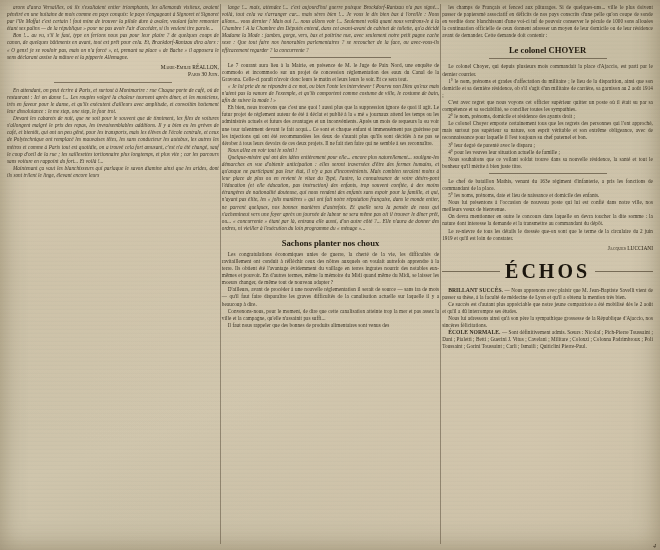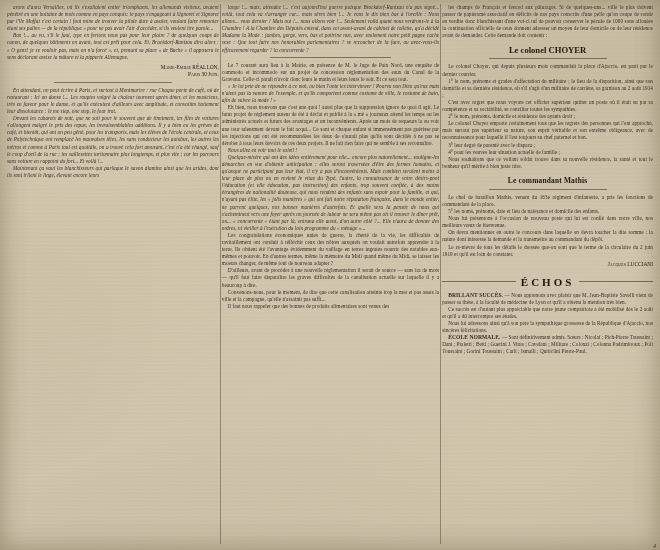--- a/index.html
+++ b/index.html
@@ -105,21 +105,21 @@
     justify-content: center;
     gap: 5px;
     margin: 8px 0 4px 0;
   }
   .echos .bar {
     flex: 1;
     height: 1px;
     background: rgba(60,48,32,0.6);
   }
   .echos .word {
-    font-size: 11px;
+    font-size: 20px;
     font-weight: 700;
     letter-spacing: 3px;
     color: #1d1810;
   }
   .lead {
     font-size: 5.6px;
     font-weight: 700;
     font-style: normal;
   }
   .pagenum {
@@ -158,39 +158,39 @@
 
     <div class="col c2">
       <p class="body">lange !... mais, attendez !... c'est aujourd'hui guerre puisque Brockdorf-Rantzau n'a pas signé... voilà, tout cela va s'arranger car... mais sères bien !... Je vous le dis bien bas à l'oreille : Nous allons... vous dernier ! Mais oui !... nous allons voir !... Seulement voilà quant nous verdrons-le à la Chambre ! A la Chambre des Députés entend, dans cet avant-avant de cabinet de toilette, qu'a décidé Madame la Mode : jambes, gorge, vers, bas et poitrine nue, avec seulement notre petit pagne cache sexe : Que tout faire nos honorables parlementaires ? se recoucher de la face, ou avec-vous-ils efficacement regarder ? la concurrente ?</p>
       <div class="rule"></div>
       <p class="body up">Le 7 courant aura lieu à la Mairie, en présence de M. le Juge de Paix Nord, une enquête de commodo et incommodo sur un projet de concession réglementation des eaux du Canal de la Gravona. Celle-ci paraît n'avoir donc leurs le matin et leurs leurs le soir. Et ce sera tout.</p>
       <p class="body">« Je lui prie de ne répondre à ce mot, ou bien l'onte les interviewer ! Pourvu non Dieu qu'eux mais n'aient pas la vanure de l'exemple, et qu'ils comportent comme costume de ville, le costume de bain, afin de suivre la mode ! »</p>
       <p class="body up">Eh bien, nous trouvons que c'est une quoi ! aussi plus que la suppression ignore de quoi il agit. Le futur projet de règlement auteur de été à déclat et publié à la « mé » journaux attend les temps ou les administrés actuels et futurs des avantages et un inconvénients. Après un mois de requeurs la ou voir une tour talentment devant le fait acqui... Ce sont et chaque enfant si immensément pas guérisse par les injections qui ont été recommandées les deux de s'aurait plus qu'ils sont décidés à ne pas se dérober à tous leurs devoirs de ces deux projets. Il ne fait rien faire qui ne semble à ses reconnaître.</p>
       <p class="body">Nous allez en voir tout le soleil !</p>
       <p class="body">Quelque-misère qui ont des idées entièrement pour elle... encore plus naturellement... souligne-les démarches en vue d'obtenir anticipation : elles seront traversées d'être des fermes humains, et qu'anque ne participant pas leur état, il n'y a pas d'inconvénients. Mais combien seraient moins à leur place de plus ou en revient le vitae du Typé, l'autre, la connaissance de votre désirs-pont l'éducation (et elle éducation, pas instruction) des enfants, trop souvent confiée, à des moins étrangères de nationalité douteuse, qui nous rendent des enfants sans espoir pour la famille, et qui, n'ayant pas élite, les « jolis manières » qui ont fait notre réputation française, dans le monde entier, ne parrent quelques, nos bonnes manières d'autrefois. Et quelle sera la pensée de nous qui s'achemineut vers une foyer après un journée de labeur ne sera même pas oit il trouver le dîner prêt, ou... « concurrente » étant par là, entrana elle aussi, d'un autre côté ?... Elle n'aura de donner des ordres, ni vieiller à l'exécution du loin programme du « ménage »...</p>
       <p class="body"></p>
+      <h3 class="sub">Sachons planter nos choux</h3>
       <p class="body up">Les congratulations économiques unies de guerre, la cherté de la vie, les difficultés de ravitaillement ont conduit à réfléchir ceux des nôtres auxquels on voulait autrefois apprendre à la terre. Ils obtient été l'avantage évidemment du vaillage en terres ingrates nourrir des notables eux-mêmes et pouvoir. En d'autres termes, même la mémoire du Midi quand même du Midi, se laisser les moeurs changer, de même tout de nouveau adapter ?</p>
       <p class="body up">D'ailleurs, avant de procéder à une nouvelle réglementation il serait de source — sans ira de mots — qu'il faut faire disparaître les graves difficultés de la canalisation actuelle sur laquelle il y a beaucoup à dire.</p>
       <p class="body up">Convenons-nous, pour le moment, de dire que cette canalisation atteinte trop la mer et pas assez la ville et la campagne, qu'elle n'assainit pas suffi...</p>
       <p class="body up">Il faut nous rappeler que des bonnes de produits alimentaires sont venus des</p>
     </div>
 
     <div class="col c3">
       <p class="body up">les champs de Français et fenced aux pâturages. Si de quelques-uns... ville le plus doivent passer de papiersmé associatif en déficits de nos pays conscrits d'une pelle qu'on coupe de sonde en verdite donc blanchissant d'une voi-ci tuf de pouvoir conserver le pécule de 1000 sons allouées la continuation officielle de ceux donnent adresser un moyen de leur domicile ou de leur résidence avant de demander. Cette demande doit contenir :</p>
       <h3 class="sub">Le colonel CHOYER</h3>
       <div class="rule"></div>
       <p class="body up">Le colonel Choyer, qui depuis plusieurs mois commandait la place d'Ajaccio, est parti par le dernier courrier.</p>
       <p class="body up">1° le nom, prénoms et grades d'affectation du militaire ; le lieu de la disparition, ainsi que son domicile et sa dernière résidence, ob s'il s'agit d'un militaire de carrière, sa garnison au 2 août 1914 ;</p>
       <p class="body up">C'est avec regret que nous voyons cet officier supérieur quitter un poste où il était su par sa compétence et sa sociabilité, se concilier toutes les sympathies.</p>
       <p class="body up">2° le nom, prénoms, domicile et résidence des ayants droit ;</p>
       <p class="body up">Le colonel Choyer emporte certainement tous que les regrets des personnes qui l'ont approché, mais surtout pas supérieur sa nature, son esprit véritable et son extrême obligeance, avec de reconnaissance pour laquelle il l'est toujours su chef paternel et bon.</p>
       <p class="body up">3° leur degré de parenté avec le disparu ;</p>
       <p class="body up">4° pour les veuves leur situation actuelle de famille ;</p>
       <p class="body up">Nous souhaitons que ce voilant soldat trouve dans sa nouvelle résidence, la santé et tout le bonheur qu'il mérite à bien juste titre.</p>
-      <h3 class="sub small">Le commandant Mathis</h3>
       <div class="rule"></div>
       <p class="body up">Le chef de bataillon Mathis, venant du 163e régiment d'infanterie, a pris les fonctions de commandant de la place.</p>
       <p class="body up">5° les noms, prénoms, date et lieu de naissance et domicile des enfants.</p>
       <p class="body up">Nous lui présentons à l'occasion de nouveau poste qui lui est confié dans notre ville, nos meilleurs vœux de bienvenue.</p>
       <p class="body up">On devra mentionner en outre le concours dans laquelle on devra toucher la dite somme : la nature dont interesse la demande et la transmettre au commandant du dépôt.</p>
       <p class="body up">Le re-nievre de tous les détails le dressée que-on sont que le terme de la circulaire du 2 juin 1919 et qu'il est loin de constater.</p>
       <p class="sig">Jacques LUCCIANI</p>
 
       <div class="echos">
         <span class="bar"></span>

